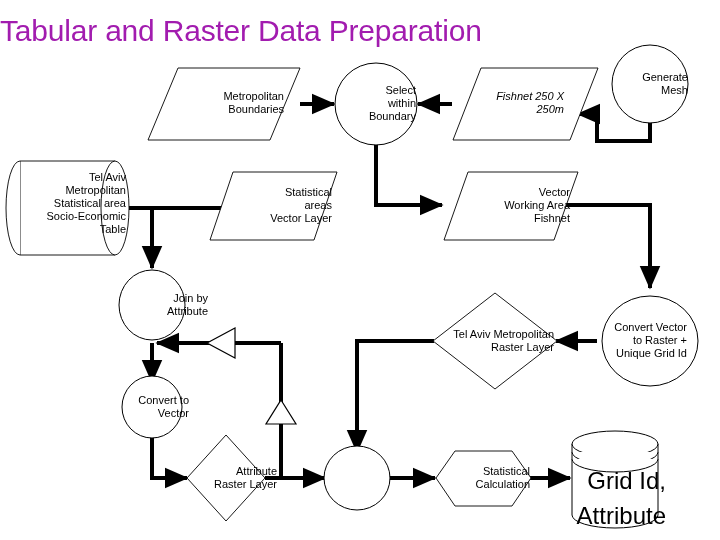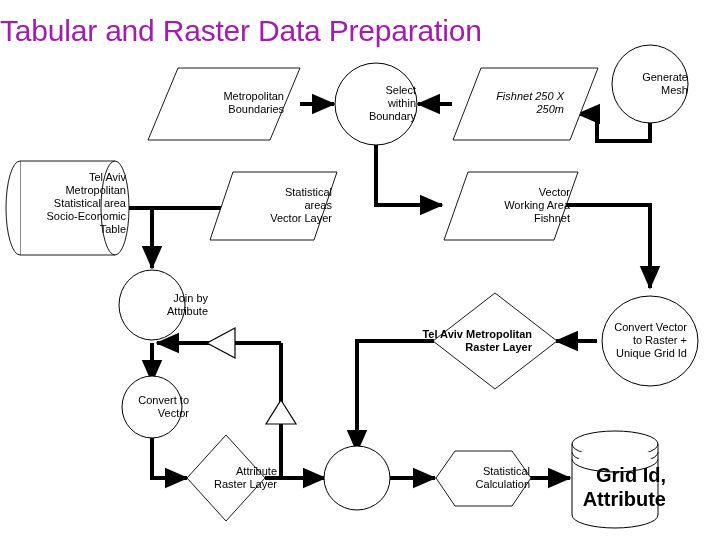--- a/index.html
+++ b/index.html
@@ -62,23 +62,23 @@
   .lbl {
     position: absolute;
     text-align: right;
     font-size: 11px;
     line-height: 13px;
     color: #000000;
     pointer-events: none;
     white-space: pre-line;
   }
   .lbl-big {
-    font-size: 20px;
-    font-weight: bold;
-    line-height: 24px;
+    font-size: 24px;
+    font-weight: normal;
+    line-height: 35px;
   }
 </style>
 </head>
 <body>
 
 <div id="canvas">
 
   <div id="title">Tabular and Raster Data Preparation</div>
 
   <svg class="layer" viewBox="0 0 720 540">
@@ -190,21 +190,21 @@
 areas
 Vector Layer</div>
 
   <div class="lbl" style="left:452px; top:186px; width:118px;">Vector
 Working Area
 Fishnet</div>
 
   <div class="lbl" style="left:128px; top:292px; width:80px;">Join by
 Attribute</div>
 
-  <div class="lbl" style="left:410px; top:328px; width:122px;font-weight:bold;">Tel Aviv Metropolitan
+  <div class="lbl" style="left:432px; top:328px; width:122px;">Tel Aviv Metropolitan
 Raster Layer</div>
 
   <div class="lbl" style="left:603px; top:321px; width:84px;">Convert Vector
 to Raster +
 Unique Grid Id</div>
 
   <div class="lbl" style="left:115px; top:394px; width:74px;">Convert to
 Vector</div>
 
   <div class="lbl" style="left:175px; top:465px; width:102px;">Attribute

